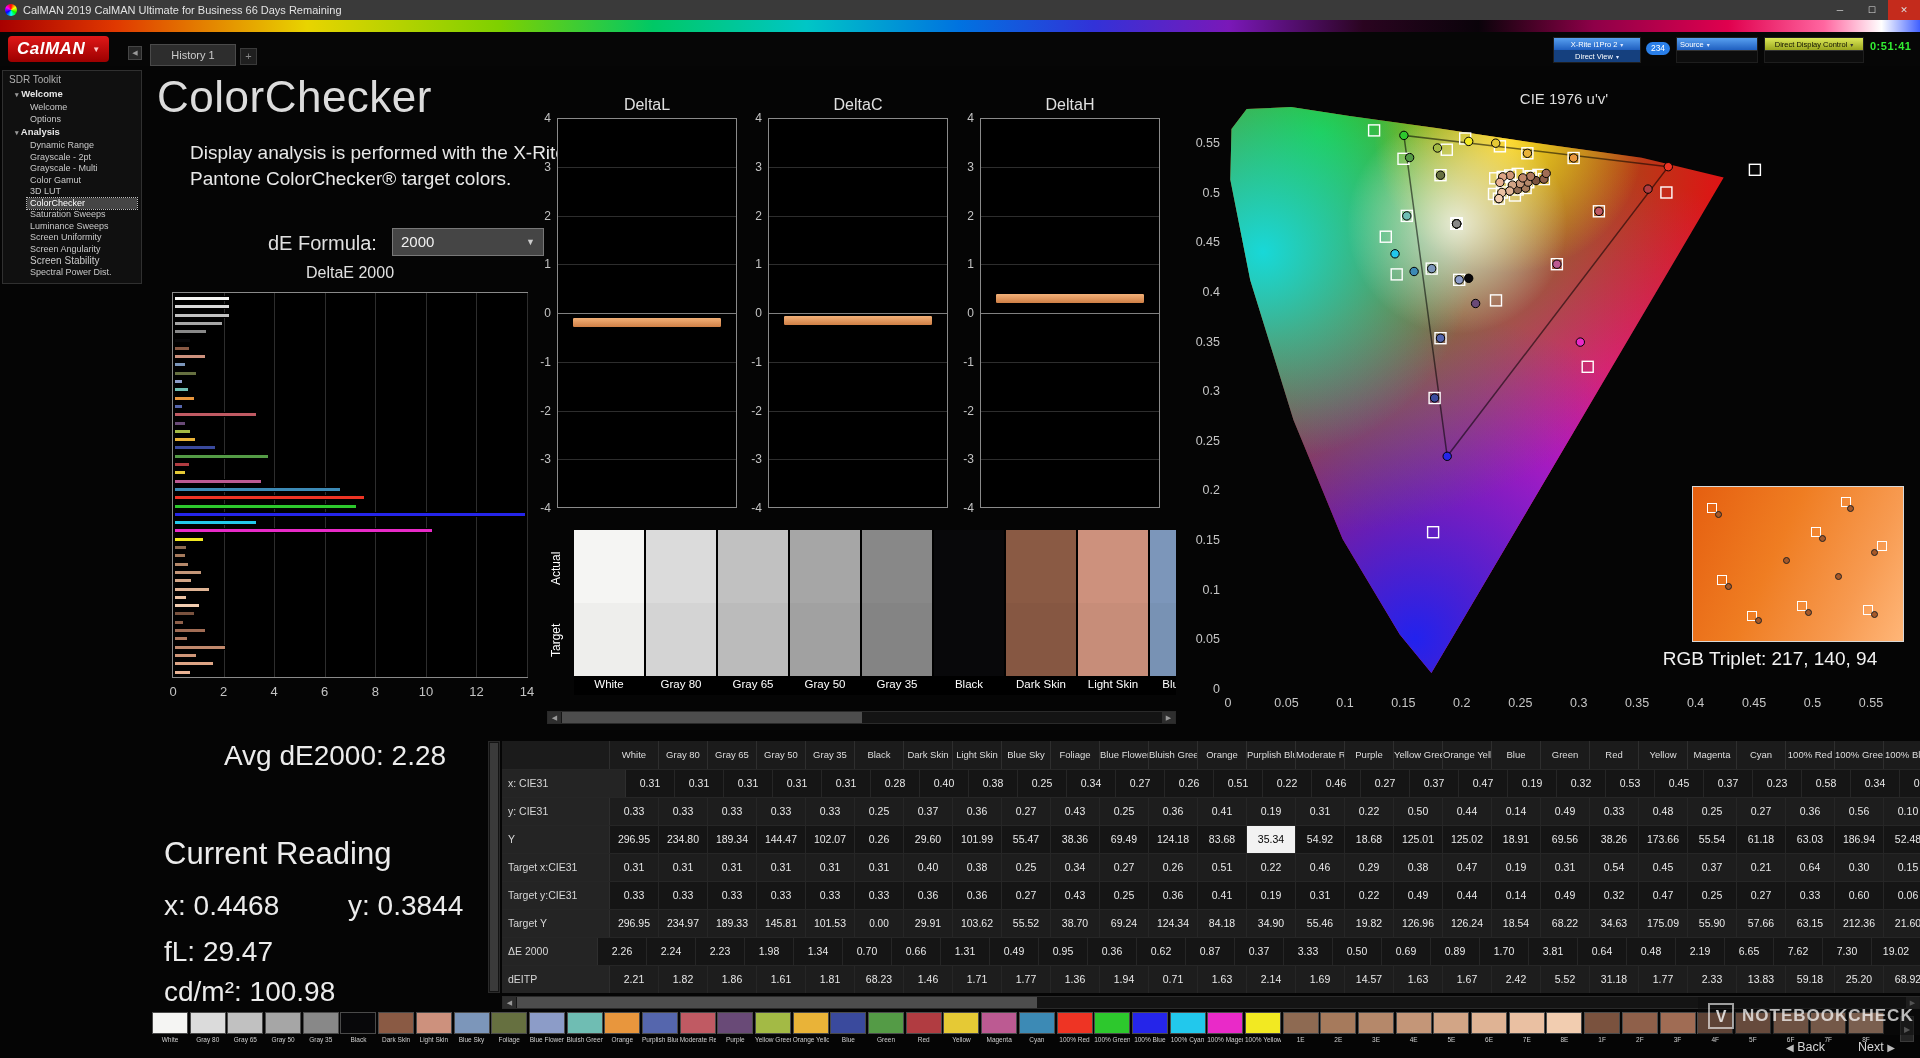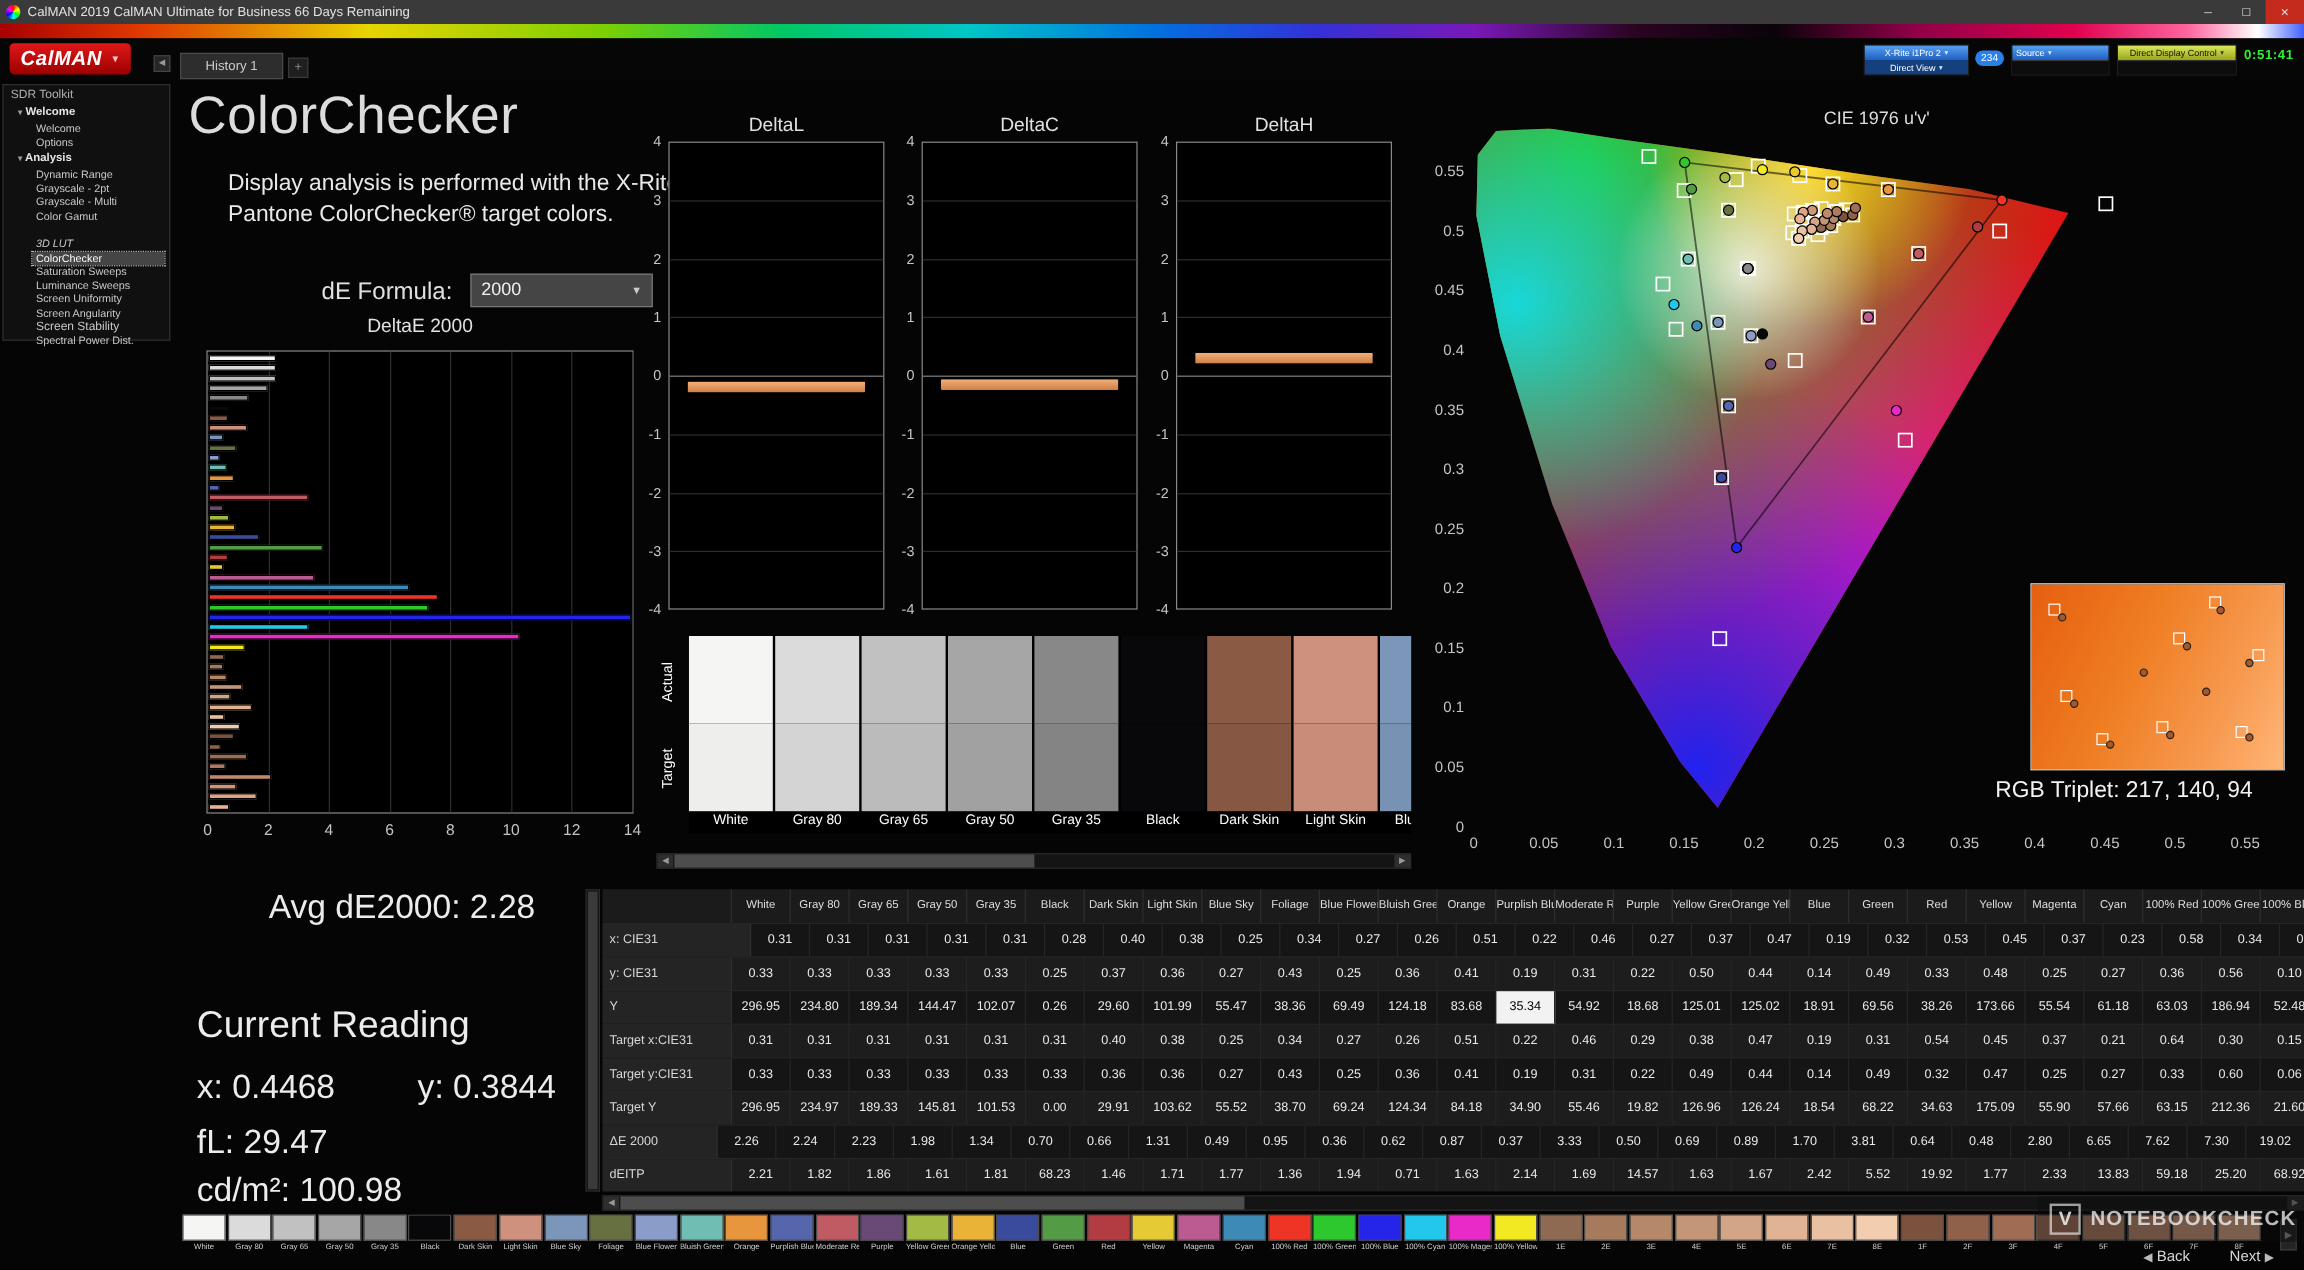--- a/index.html
+++ b/index.html
@@ -134,21 +134,21 @@
     <div id="sb-title">SDR Toolkit</div>
     <div id="tree">
         <div style="padding: 1px 0px 1px 12px; color: rgb(230, 230, 230); font-size: 9.5px; font-weight: bold; line-height: 12px; white-space: nowrap;"><span style="color:#9a9a9a;font-size:7px;">▾</span> Welcome</div>
         <div style="margin: 0px 4px 0px 24px; padding: 0px 3px; color: rgb(201, 201, 201); font-size: 9px; line-height: 11.5px; white-space: nowrap; overflow: hidden;">Welcome</div>
         <div style="margin: 0px 4px 0px 24px; padding: 0px 3px; color: rgb(201, 201, 201); font-size: 9px; line-height: 11.5px; white-space: nowrap; overflow: hidden;">Options</div>
         <div style="padding: 1px 0px 1px 12px; color: rgb(230, 230, 230); font-size: 9.5px; font-weight: bold; line-height: 12px; white-space: nowrap;"><span style="color:#9a9a9a;font-size:7px;">▾</span> Analysis</div>
         <div style="margin: 0px 4px 0px 24px; padding: 0px 3px; color: rgb(201, 201, 201); font-size: 9px; line-height: 11.5px; white-space: nowrap; overflow: hidden;">Dynamic Range</div>
         <div style="margin: 0px 4px 0px 24px; padding: 0px 3px; color: rgb(201, 201, 201); font-size: 9px; line-height: 11.5px; white-space: nowrap; overflow: hidden;">Grayscale - 2pt</div>
         <div style="margin: 0px 4px 0px 24px; padding: 0px 3px; color: rgb(201, 201, 201); font-size: 9px; line-height: 11.5px; white-space: nowrap; overflow: hidden;">Grayscale - Multi</div>
         <div style="margin: 0px 4px 0px 24px; padding: 0px 3px; color: rgb(201, 201, 201); font-size: 9px; line-height: 11.5px; white-space: nowrap; overflow: hidden;">Color Gamut</div>
-        <div style="margin: 12px 4px 0px 24px; padding: 0px 3px; color: rgb(201, 201, 201); font-size: 9px; line-height: 11.5px; white-space: nowrap; overflow: hidden; font-style: italic;">3D LUT</div>
+        <div style="margin: 0px 4px 0px 24px; padding: 0px 3px; color: rgb(201, 201, 201); font-size: 9px; line-height: 11.5px; white-space: nowrap; overflow: hidden;">3D LUT</div>
         <div style="margin: 0px 4px 0px 24px; padding: 0px 3px; font-size: 9px; line-height: 11.5px; white-space: nowrap; overflow: hidden; background: rgb(69, 69, 69); outline: rgb(187, 187, 187) dotted 1px; color: rgb(255, 255, 255);">ColorChecker</div>
         <div style="margin: 0px 4px 0px 24px; padding: 0px 3px; color: rgb(201, 201, 201); font-size: 9px; line-height: 11.5px; white-space: nowrap; overflow: hidden;">Saturation Sweeps</div>
         <div style="margin: 0px 4px 0px 24px; padding: 0px 3px; color: rgb(201, 201, 201); font-size: 9px; line-height: 11.5px; white-space: nowrap; overflow: hidden;">Luminance Sweeps</div>
         <div style="margin: 0px 4px 0px 24px; padding: 0px 3px; color: rgb(201, 201, 201); font-size: 9px; line-height: 11.5px; white-space: nowrap; overflow: hidden;">Screen Uniformity</div>
         <div style="margin: 0px 4px 0px 24px; padding: 0px 3px; color: rgb(201, 201, 201); font-size: 9px; line-height: 11.5px; white-space: nowrap; overflow: hidden;">Screen Angularity</div>
         <div style="margin: 0px 4px 0px 24px; padding: 0px 3px; color: rgb(201, 201, 201); font-size: 10px; line-height: 11.5px; white-space: nowrap; overflow: hidden;">Screen Stability</div>
         <div style="margin: 0px 4px 0px 24px; padding: 0px 3px; color: rgb(201, 201, 201); font-size: 9px; line-height: 11.5px; white-space: nowrap; overflow: hidden;">Spectral Power Dist.</div>
       </div>
   </div>
 
@@ -772,21 +772,21 @@
         <div style="width: 49px; flex: 0 0 auto; text-align: center; line-height: 27px; font-size: 10.5px; overflow: hidden; white-space: nowrap; border-right: 1px solid rgb(38, 38, 38); color: rgb(233, 233, 233);">0.87</div>
         <div style="width: 49px; flex: 0 0 auto; text-align: center; line-height: 27px; font-size: 10.5px; overflow: hidden; white-space: nowrap; border-right: 1px solid rgb(38, 38, 38); color: rgb(233, 233, 233);">0.37</div>
         <div style="width: 49px; flex: 0 0 auto; text-align: center; line-height: 27px; font-size: 10.5px; overflow: hidden; white-space: nowrap; border-right: 1px solid rgb(38, 38, 38); color: rgb(233, 233, 233);">3.33</div>
         <div style="width: 49px; flex: 0 0 auto; text-align: center; line-height: 27px; font-size: 10.5px; overflow: hidden; white-space: nowrap; border-right: 1px solid rgb(38, 38, 38); color: rgb(233, 233, 233);">0.50</div>
         <div style="width: 49px; flex: 0 0 auto; text-align: center; line-height: 27px; font-size: 10.5px; overflow: hidden; white-space: nowrap; border-right: 1px solid rgb(38, 38, 38); color: rgb(233, 233, 233);">0.69</div>
         <div style="width: 49px; flex: 0 0 auto; text-align: center; line-height: 27px; font-size: 10.5px; overflow: hidden; white-space: nowrap; border-right: 1px solid rgb(38, 38, 38); color: rgb(233, 233, 233);">0.89</div>
         <div style="width: 49px; flex: 0 0 auto; text-align: center; line-height: 27px; font-size: 10.5px; overflow: hidden; white-space: nowrap; border-right: 1px solid rgb(38, 38, 38); color: rgb(233, 233, 233);">1.70</div>
         <div style="width: 49px; flex: 0 0 auto; text-align: center; line-height: 27px; font-size: 10.5px; overflow: hidden; white-space: nowrap; border-right: 1px solid rgb(38, 38, 38); color: rgb(233, 233, 233);">3.81</div>
         <div style="width: 49px; flex: 0 0 auto; text-align: center; line-height: 27px; font-size: 10.5px; overflow: hidden; white-space: nowrap; border-right: 1px solid rgb(38, 38, 38); color: rgb(233, 233, 233);">0.64</div>
         <div style="width: 49px; flex: 0 0 auto; text-align: center; line-height: 27px; font-size: 10.5px; overflow: hidden; white-space: nowrap; border-right: 1px solid rgb(38, 38, 38); color: rgb(233, 233, 233);">0.48</div>
-        <div style="width: 49px; flex: 0 0 auto; text-align: center; line-height: 27px; font-size: 10.5px; overflow: hidden; white-space: nowrap; border-right: 1px solid rgb(38, 38, 38); color: rgb(233, 233, 233);">2.80</div>
+        <div style="width: 49px; flex: 0 0 auto; text-align: center; line-height: 27px; font-size: 10.5px; overflow: hidden; white-space: nowrap; border-right: 1px solid rgb(38, 38, 38); color: rgb(233, 233, 233);">2.19</div>
         <div style="width: 49px; flex: 0 0 auto; text-align: center; line-height: 27px; font-size: 10.5px; overflow: hidden; white-space: nowrap; border-right: 1px solid rgb(38, 38, 38); color: rgb(233, 233, 233);">6.65</div>
         <div style="width: 49px; flex: 0 0 auto; text-align: center; line-height: 27px; font-size: 10.5px; overflow: hidden; white-space: nowrap; border-right: 1px solid rgb(38, 38, 38); color: rgb(233, 233, 233);">7.62</div>
         <div style="width: 49px; flex: 0 0 auto; text-align: center; line-height: 27px; font-size: 10.5px; overflow: hidden; white-space: nowrap; border-right: 1px solid rgb(38, 38, 38); color: rgb(233, 233, 233);">7.30</div>
         <div style="width: 49px; flex: 0 0 auto; text-align: center; line-height: 27px; font-size: 10.5px; overflow: hidden; white-space: nowrap; border-right: 1px solid rgb(38, 38, 38); color: rgb(233, 233, 233);">19.02</div>
       </div>
       <div style="display: flex; height: 28px; background: rgb(29, 29, 29); border-top: 1px solid rgb(38, 38, 38);">
         <div style="width: 108px; flex: 0 0 auto; padding-left: 6px; line-height: 27px; color: rgb(214, 214, 214); background: rgb(36, 36, 36); border-right: 1px solid rgb(46, 46, 46); font-size: 10.5px; white-space: nowrap; overflow: hidden;">dEITP</div>
         <div style="width: 49px; flex: 0 0 auto; text-align: center; line-height: 27px; font-size: 10.5px; overflow: hidden; white-space: nowrap; border-right: 1px solid rgb(38, 38, 38); color: rgb(233, 233, 233);">2.21</div>
         <div style="width: 49px; flex: 0 0 auto; text-align: center; line-height: 27px; font-size: 10.5px; overflow: hidden; white-space: nowrap; border-right: 1px solid rgb(38, 38, 38); color: rgb(233, 233, 233);">1.82</div>
         <div style="width: 49px; flex: 0 0 auto; text-align: center; line-height: 27px; font-size: 10.5px; overflow: hidden; white-space: nowrap; border-right: 1px solid rgb(38, 38, 38); color: rgb(233, 233, 233);">1.86</div>
@@ -800,21 +800,21 @@
         <div style="width: 49px; flex: 0 0 auto; text-align: center; line-height: 27px; font-size: 10.5px; overflow: hidden; white-space: nowrap; border-right: 1px solid rgb(38, 38, 38); color: rgb(233, 233, 233);">1.94</div>
         <div style="width: 49px; flex: 0 0 auto; text-align: center; line-height: 27px; font-size: 10.5px; overflow: hidden; white-space: nowrap; border-right: 1px solid rgb(38, 38, 38); color: rgb(233, 233, 233);">0.71</div>
         <div style="width: 49px; flex: 0 0 auto; text-align: center; line-height: 27px; font-size: 10.5px; overflow: hidden; white-space: nowrap; border-right: 1px solid rgb(38, 38, 38); color: rgb(233, 233, 233);">1.63</div>
         <div style="width: 49px; flex: 0 0 auto; text-align: center; line-height: 27px; font-size: 10.5px; overflow: hidden; white-space: nowrap; border-right: 1px solid rgb(38, 38, 38); color: rgb(233, 233, 233);">2.14</div>
         <div style="width: 49px; flex: 0 0 auto; text-align: center; line-height: 27px; font-size: 10.5px; overflow: hidden; white-space: nowrap; border-right: 1px solid rgb(38, 38, 38); color: rgb(233, 233, 233);">1.69</div>
         <div style="width: 49px; flex: 0 0 auto; text-align: center; line-height: 27px; font-size: 10.5px; overflow: hidden; white-space: nowrap; border-right: 1px solid rgb(38, 38, 38); color: rgb(233, 233, 233);">14.57</div>
         <div style="width: 49px; flex: 0 0 auto; text-align: center; line-height: 27px; font-size: 10.5px; overflow: hidden; white-space: nowrap; border-right: 1px solid rgb(38, 38, 38); color: rgb(233, 233, 233);">1.63</div>
         <div style="width: 49px; flex: 0 0 auto; text-align: center; line-height: 27px; font-size: 10.5px; overflow: hidden; white-space: nowrap; border-right: 1px solid rgb(38, 38, 38); color: rgb(233, 233, 233);">1.67</div>
         <div style="width: 49px; flex: 0 0 auto; text-align: center; line-height: 27px; font-size: 10.5px; overflow: hidden; white-space: nowrap; border-right: 1px solid rgb(38, 38, 38); color: rgb(233, 233, 233);">2.42</div>
         <div style="width: 49px; flex: 0 0 auto; text-align: center; line-height: 27px; font-size: 10.5px; overflow: hidden; white-space: nowrap; border-right: 1px solid rgb(38, 38, 38); color: rgb(233, 233, 233);">5.52</div>
-        <div style="width: 49px; flex: 0 0 auto; text-align: center; line-height: 27px; font-size: 10.5px; overflow: hidden; white-space: nowrap; border-right: 1px solid rgb(38, 38, 38); color: rgb(233, 233, 233);">19.92</div>
+        <div style="width: 49px; flex: 0 0 auto; text-align: center; line-height: 27px; font-size: 10.5px; overflow: hidden; white-space: nowrap; border-right: 1px solid rgb(38, 38, 38); color: rgb(233, 233, 233);">31.18</div>
         <div style="width: 49px; flex: 0 0 auto; text-align: center; line-height: 27px; font-size: 10.5px; overflow: hidden; white-space: nowrap; border-right: 1px solid rgb(38, 38, 38); color: rgb(233, 233, 233);">1.77</div>
         <div style="width: 49px; flex: 0 0 auto; text-align: center; line-height: 27px; font-size: 10.5px; overflow: hidden; white-space: nowrap; border-right: 1px solid rgb(38, 38, 38); color: rgb(233, 233, 233);">2.33</div>
         <div style="width: 49px; flex: 0 0 auto; text-align: center; line-height: 27px; font-size: 10.5px; overflow: hidden; white-space: nowrap; border-right: 1px solid rgb(38, 38, 38); color: rgb(233, 233, 233);">13.83</div>
         <div style="width: 49px; flex: 0 0 auto; text-align: center; line-height: 27px; font-size: 10.5px; overflow: hidden; white-space: nowrap; border-right: 1px solid rgb(38, 38, 38); color: rgb(233, 233, 233);">59.18</div>
         <div style="width: 49px; flex: 0 0 auto; text-align: center; line-height: 27px; font-size: 10.5px; overflow: hidden; white-space: nowrap; border-right: 1px solid rgb(38, 38, 38); color: rgb(233, 233, 233);">25.20</div>
         <div style="width: 49px; flex: 0 0 auto; text-align: center; line-height: 27px; font-size: 10.5px; overflow: hidden; white-space: nowrap; border-right: 1px solid rgb(38, 38, 38); color: rgb(233, 233, 233);">68.92</div>
       </div>
     </div>
     <div style="position: absolute; left: 152px; top: 1012px; width: 1744px; height: 40px; overflow: hidden; display: flex;">
       <div style="width: 36px; flex: 0 0 auto; margin-right: 1.7px;">

